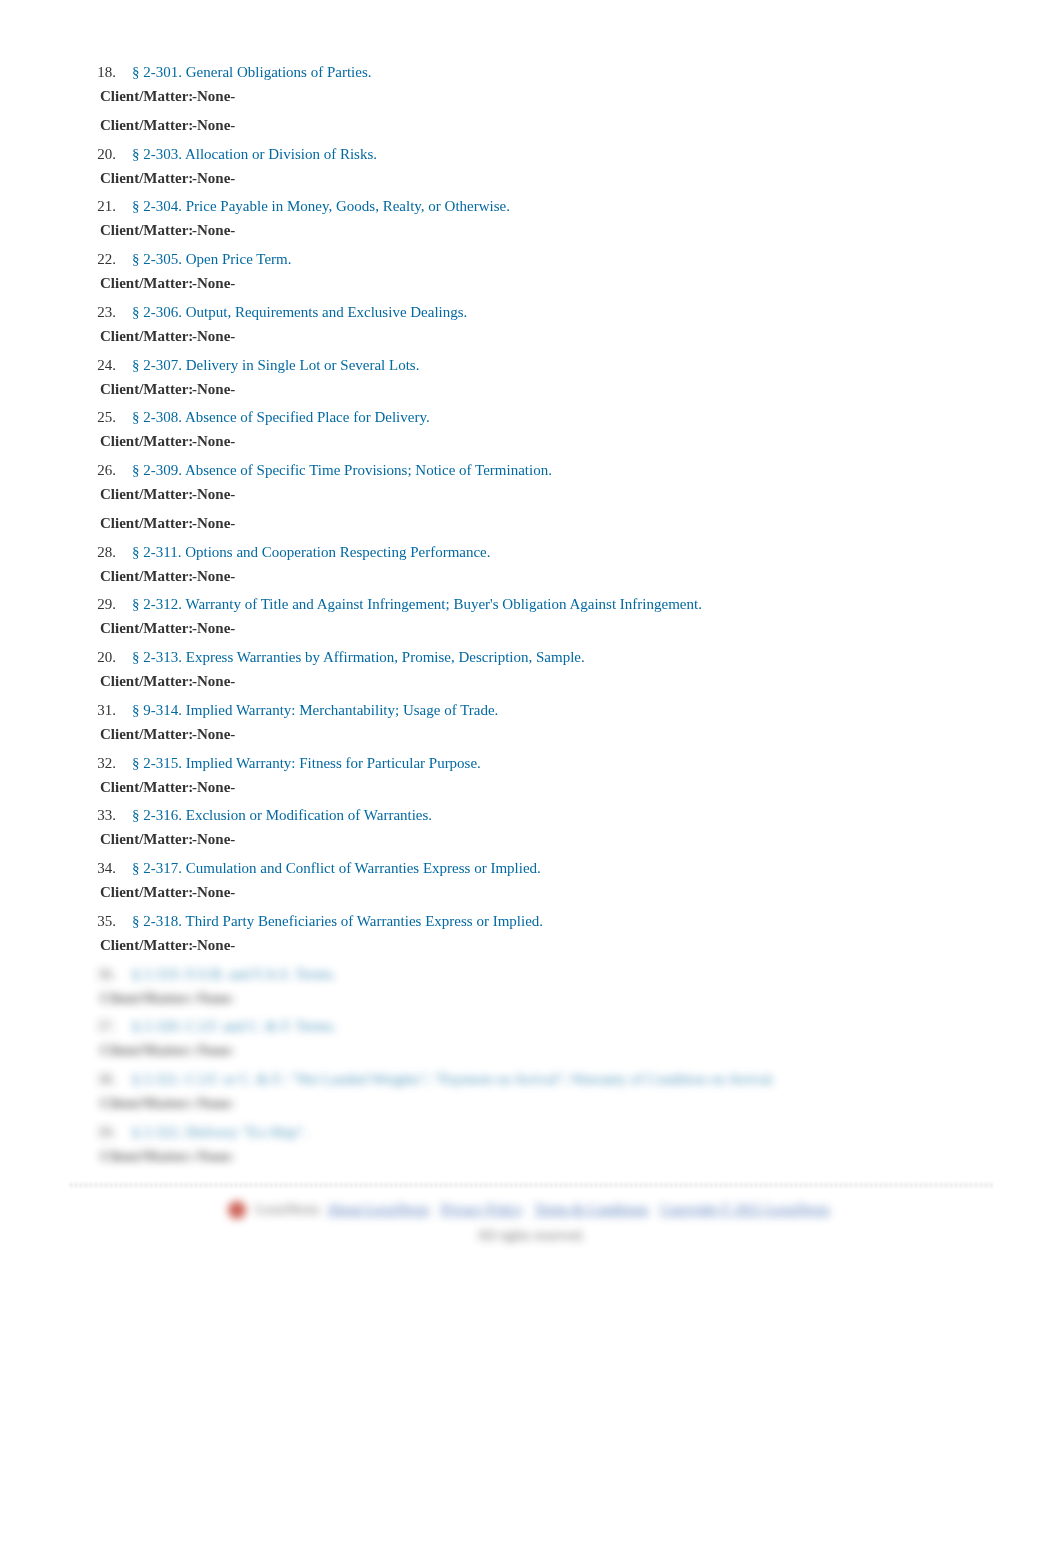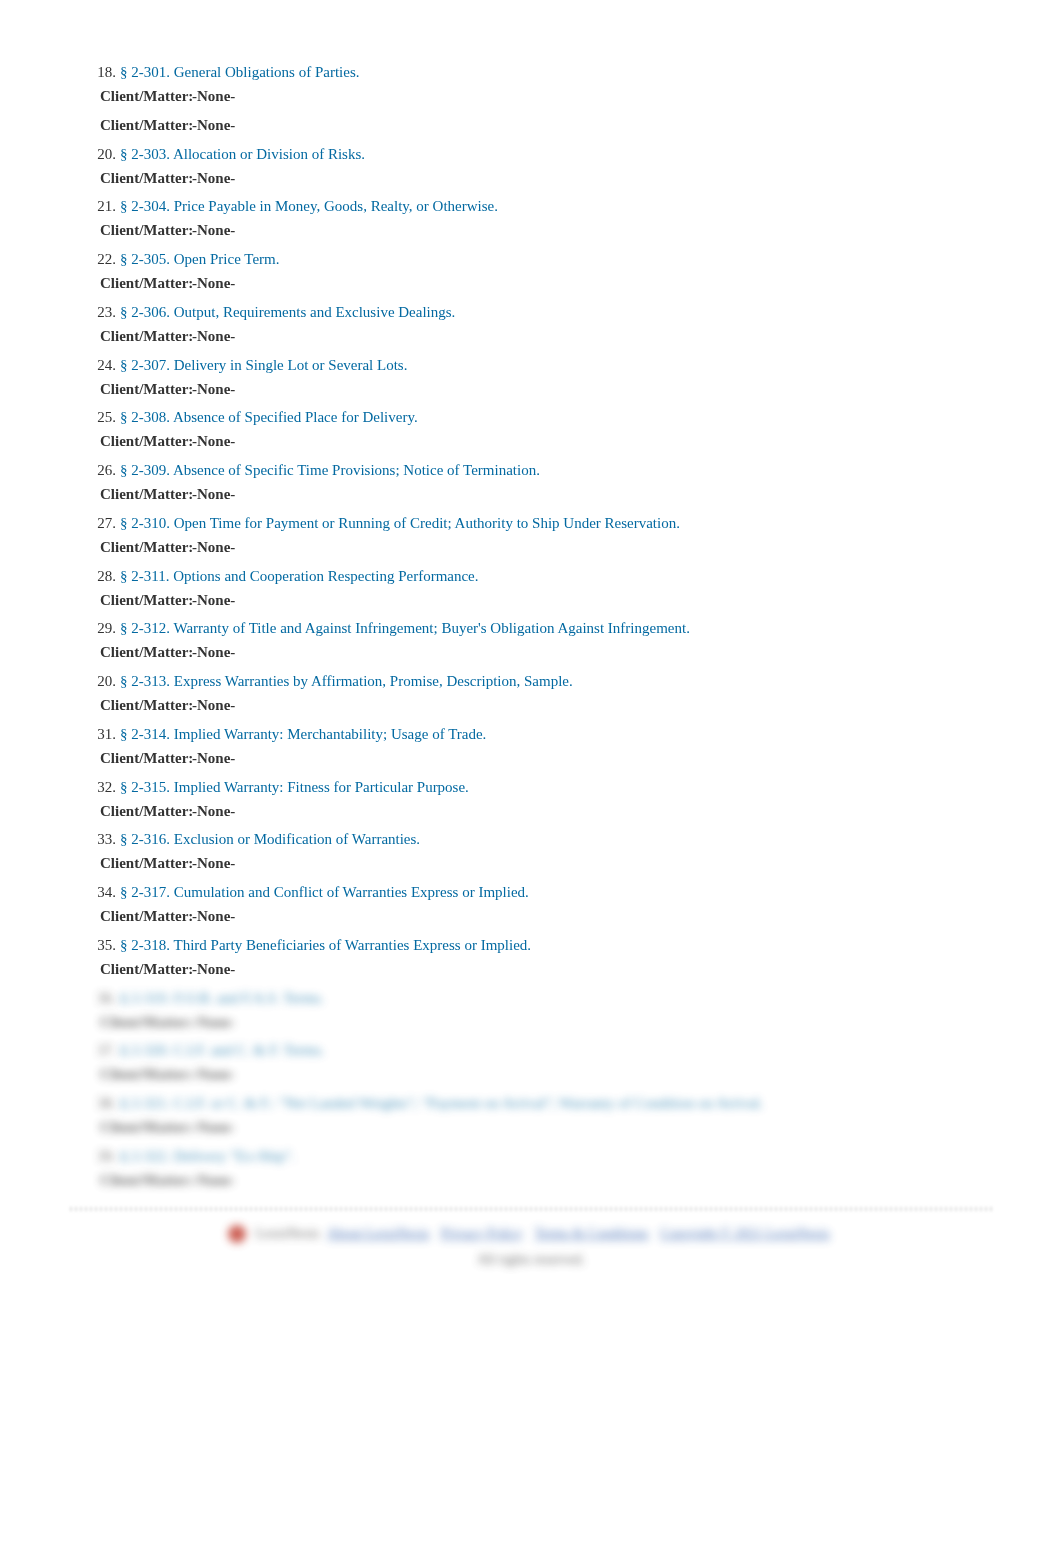--- a/index.html
+++ b/index.html
@@ -19,21 +19,21 @@
     margin-bottom: 4px;
   }
   .item-row {
     display: flex;
     align-items: baseline;
     line-height: 1.6;
   }
   .num {
     width: 26px;
     text-align: right;
-    margin-right: 4px;
+    margin-right: 16px;
     color: #333;
   }
   .link {
     color: #0369a1;
     text-decoration: none;
     cursor: pointer;
   }
   .meta {
     padding-left: 10px;
     line-height: 1.65;
@@ -145,24 +145,20 @@
       <div class="meta"><span class="meta-label">Client/Matter:</span><span class="meta-value">-None-</span></div>
     </div>
     <div class="item">
       <div class="item-row">
         <span class="num">26.</span>
         <a class="link" href="#">§ 2-309. Absence of Specific Time Provisions; Notice of Termination.</a>
       </div>
       <div class="meta"><span class="meta-label">Client/Matter:</span><span class="meta-value">-None-</span></div>
     </div>
     <div class="item">
-      <div class="item-row">
-        <span class="num">27.</span>
-        <a class="link" href="#">§ 2-310. Open Time for Payment or Running of Credit; Authority to Ship Under Reservation.</a>
-      </div>
       <div class="meta"><span class="meta-label">Client/Matter:</span><span class="meta-value">-None-</span></div>
     </div>
     <div class="item">
       <div class="item-row">
         <span class="num">28.</span>
         <a class="link" href="#">§ 2-311. Options and Cooperation Respecting Performance.</a>
       </div>
       <div class="meta"><span class="meta-label">Client/Matter:</span><span class="meta-value">-None-</span></div>
     </div>
     <div class="item">
@@ -175,21 +171,21 @@
     <div class="item">
       <div class="item-row">
         <span class="num">20.</span>
         <a class="link" href="#">§ 2-313. Express Warranties by Affirmation, Promise, Description, Sample.</a>
       </div>
       <div class="meta"><span class="meta-label">Client/Matter:</span><span class="meta-value">-None-</span></div>
     </div>
     <div class="item">
       <div class="item-row">
         <span class="num">31.</span>
-        <a class="link" href="#">§ 2-314. Implied Warranty: Merchantability; Usage of Trade.</a>
+        <a class="link" href="#">§ 9-314. Implied Warranty: Merchantability; Usage of Trade.</a>
       </div>
       <div class="meta"><span class="meta-label">Client/Matter:</span><span class="meta-value">-None-</span></div>
     </div>
     <div class="item">
       <div class="item-row">
         <span class="num">32.</span>
         <a class="link" href="#">§ 2-315. Implied Warranty: Fitness for Particular Purpose.</a>
       </div>
       <div class="meta"><span class="meta-label">Client/Matter:</span><span class="meta-value">-None-</span></div>
     </div>

